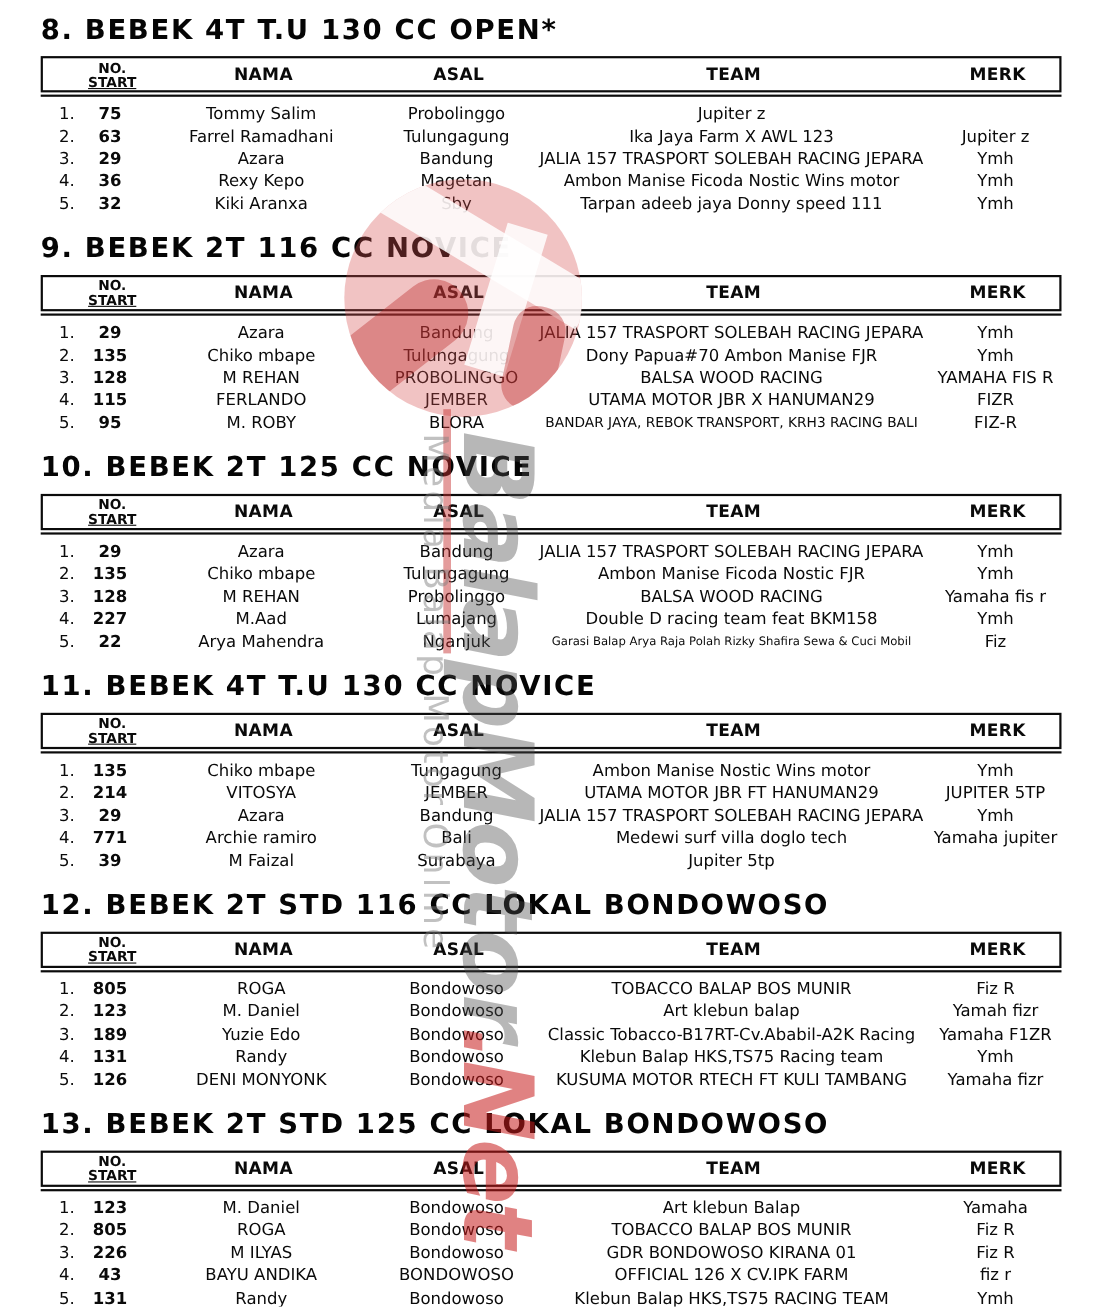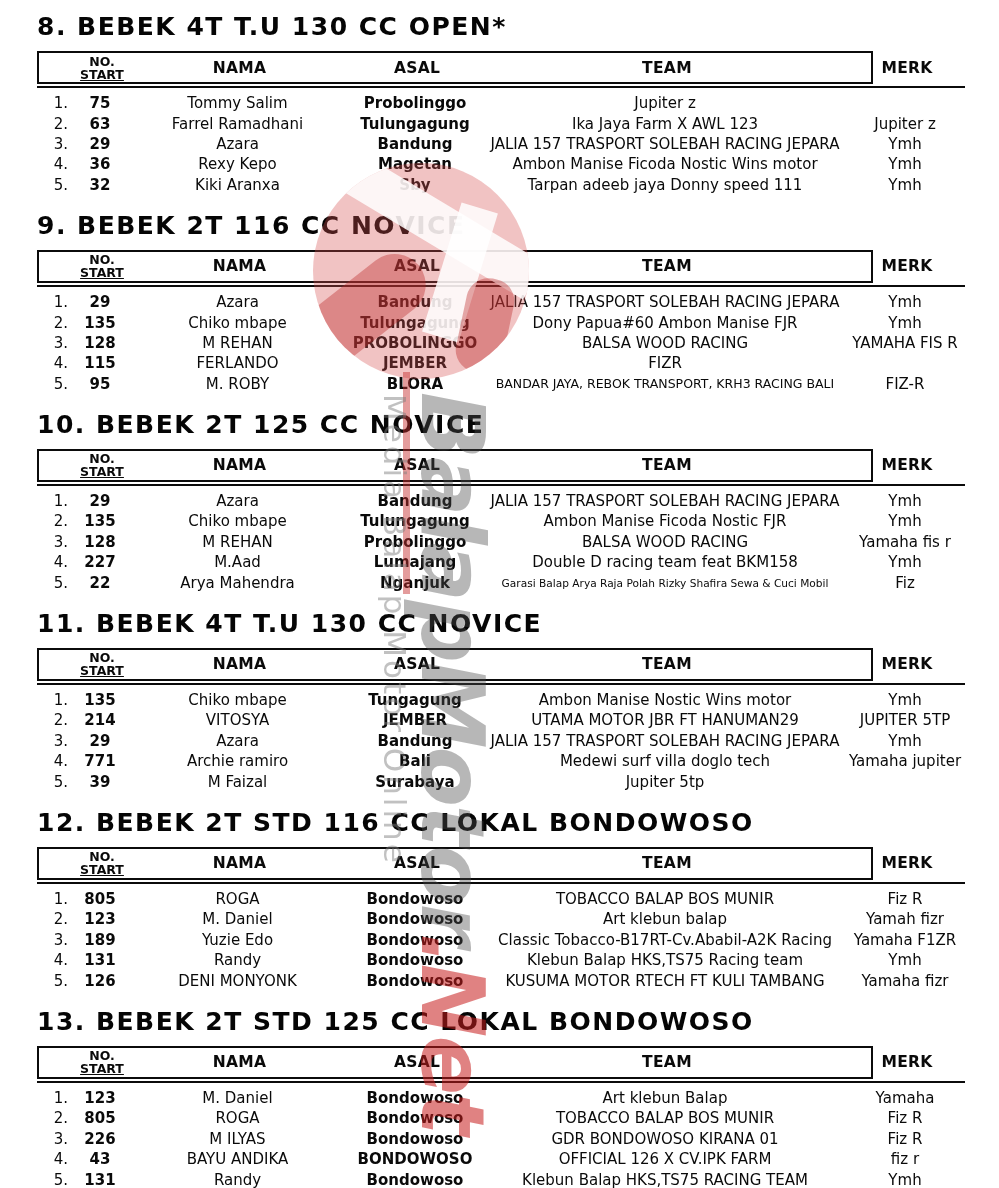--- a/index.html
+++ b/index.html
@@ -23,35 +23,35 @@
   }
   .grid6{
     display:grid;
     grid-template-columns:33px 60px 215px 140px 360px 120px;
   }
   .thead{
     border:2px solid #0b0b0b;
     height:33px;
     align-items:center;
     box-sizing:border-box;
-    width:836px;
+    width:928px;
   }
   .thead-rule{height:2px;background:#0b0b0b;margin-top:2px;width:928px;}
   .hcell{
     text-align:center;font-weight:bold;font-size:15.5px;line-height:16px;
     letter-spacing:0.3px;
   }
   .hcell.h-no{font-size:12.5px;line-height:13px;letter-spacing:0;}
   .hcell .u{text-decoration:underline;}
   .tbody{padding-top:5px;width:928px;}
   .trow{height:20.4px;align-items:center;}
   .cell{font-size:15px;line-height:18px;white-space:nowrap;text-align:center;}
   .c-num{text-align:right;font-size:15px;padding-right:2px;}
   .c-no{font-weight:bold;}
-  .c-asal{font-weight:bold;}
+  .c-asal{font-weight:normal;}
   .c-team.team-sm{font-size:12.5px;}
   .c-team.team-xs{font-size:10.6px;}
   
   .watermark{position:absolute;left:0;top:0;width:999px;height:1188px;pointer-events:none;}
   .wm-circle{
     position:absolute;left:313px;top:163px;width:216px;height:216px;
     border-radius:50%;
     background:rgba(214,78,78,0.34);
     overflow:hidden;
   }
@@ -161,38 +161,39 @@
       <div class="cell c-asal">Bandung</div>
       <div class="cell c-team">JALIA 157 TRASPORT SOLEBAH RACING JEPARA</div>
       <div class="cell c-merk">Ymh</div>
     </div>
 
     <div class="trow grid6">
       <div class="cell c-num">2.</div>
       <div class="cell c-no">135</div>
       <div class="cell c-nama">Chiko mbape</div>
       <div class="cell c-asal">Tulungagung</div>
-      <div class="cell c-team">Dony Papua#60 Ambon Manise FJR</div>
+      <div class="cell c-team">Dony Papua#70 Ambon Manise FJR</div>
       <div class="cell c-merk">Ymh</div>
     </div>
 
     <div class="trow grid6">
       <div class="cell c-num">3.</div>
       <div class="cell c-no">128</div>
       <div class="cell c-nama">M REHAN</div>
       <div class="cell c-asal">PROBOLINGGO</div>
       <div class="cell c-team">BALSA WOOD RACING</div>
       <div class="cell c-merk">YAMAHA FIS R</div>
     </div>
 
     <div class="trow grid6">
       <div class="cell c-num">4.</div>
       <div class="cell c-no">115</div>
       <div class="cell c-nama">FERLANDO</div>
       <div class="cell c-asal">JEMBER</div>
+      <div class="cell c-team">UTAMA MOTOR JBR X HANUMAN29</div>
       <div class="cell c-merk">FIZR</div>
     </div>
 
     <div class="trow grid6">
       <div class="cell c-num">5.</div>
       <div class="cell c-no">95</div>
       <div class="cell c-nama">M. ROBY</div>
       <div class="cell c-asal">BLORA</div>
       <div class="cell c-team team-sm">BANDAR JAYA, REBOK TRANSPORT, KRH3 RACING BALI</div>
       <div class="cell c-merk">FIZ-R</div>

